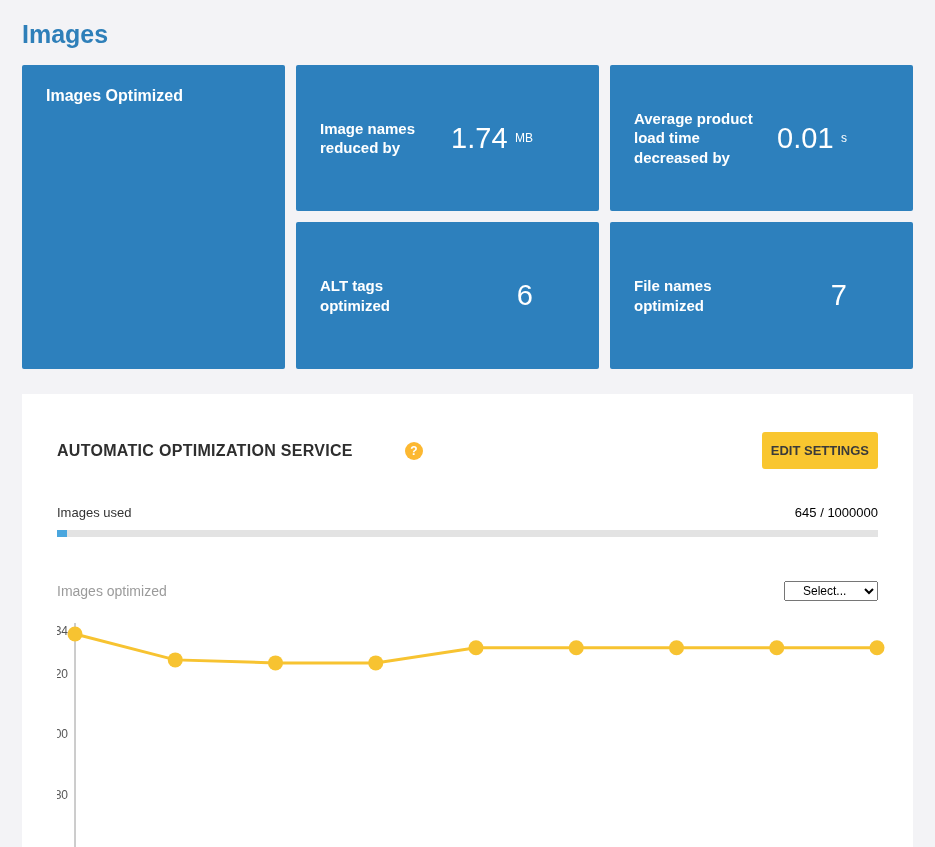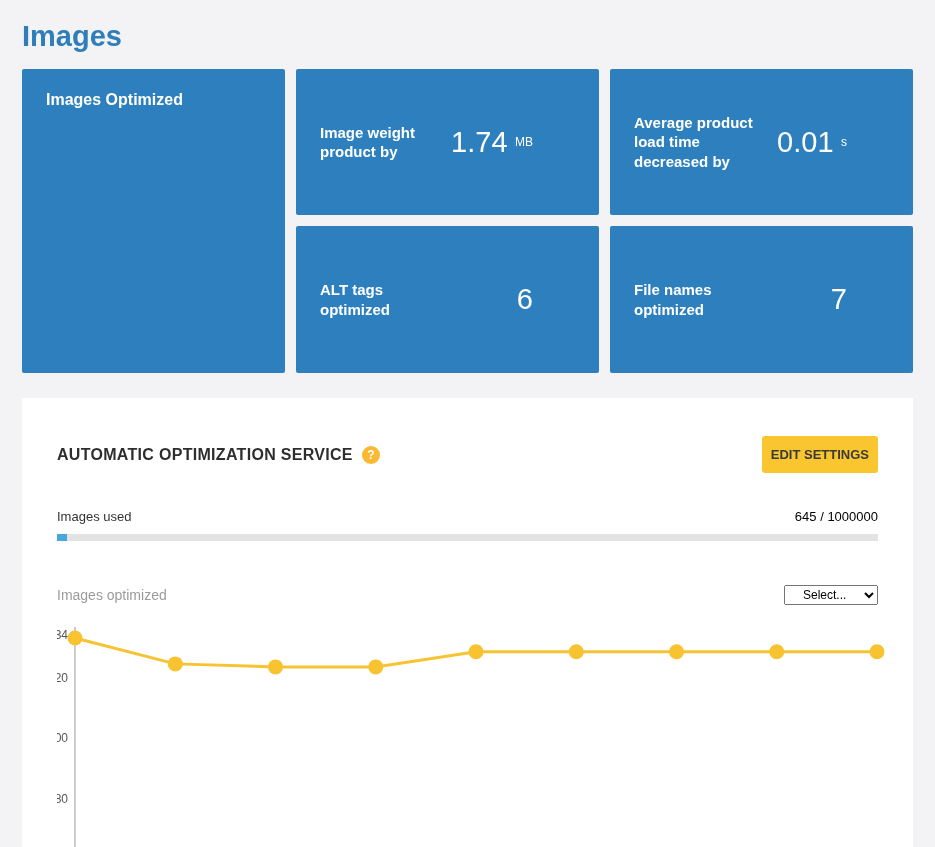--- a/index.html
+++ b/index.html
@@ -6,21 +6,21 @@
   html, body { width: 935px; height: 847px; }
   body {
     overflow: hidden;
     background: #f3f3f6;
     font-family: "Liberation Sans", sans-serif;
   }
   .page { padding: 12px 22px 0 22px; }
 
   .page-title {
     color: #2e7fb9;
-    font-size: 29px;
+    font-size: 25px;
     font-weight: bold;
     margin: 8px 0 16px 0;
   }
 
   .stats-grid {
     display: grid;
     grid-template-columns: 263px 1fr 1fr;
     grid-template-rows: 146px 147px;
     gap: 11px;
   }
@@ -60,21 +60,21 @@
   }
   .card-value .num { font-size: 29px; }
   .card-value .unit { font-size: 12px; margin-left: 3px; vertical-align: 6px; }
 
   .panel {
     background: #ffffff;
     margin-top: 25px;
     padding: 38px 35px 0 35px;
     height: 480px;
   }
-  .panel-header { display: flex; align-items: center; }
+  .panel-header { display: flex; align-items: center; gap: 43px; }
   .panel-title {
     font-size: 16px;
     font-weight: bold;
     color: #2e2e2e;
     letter-spacing: 0.3px;
   }
   .help-icon {
     display: inline-flex;
     width: 18px; height: 18px;
     border-radius: 50%;
@@ -144,21 +144,21 @@
 
   <div class="page-title">Images</div>
 
   <div class="stats-grid">
 
     <div class="card card-tall">
       <div class="card-tall-label">Images Optimized</div>
     </div>
 
     <div class="card card-sm">
-      <div class="card-label">Image weight product by</div>
+      <div class="card-label">Image names reduced by</div>
       <div class="card-value">
         <span class="num">1.74</span>
         <span class="unit">MB</span>
       </div>
     </div>
 
     <div class="card card-sm">
       <div class="card-label">Average product load time decreased by</div>
       <div class="card-value">
         <span class="num">0.01</span>

